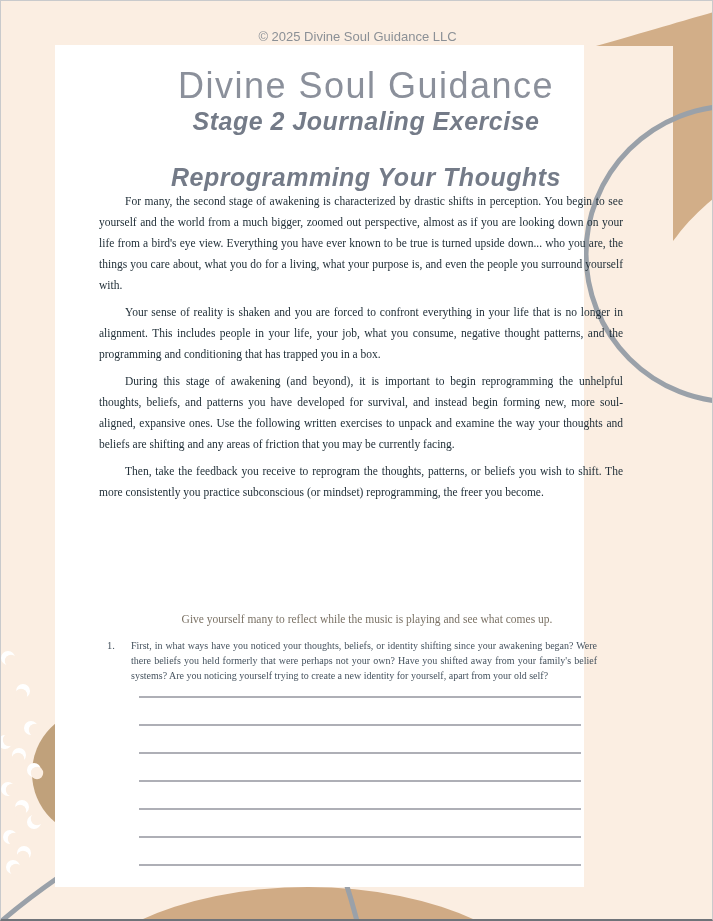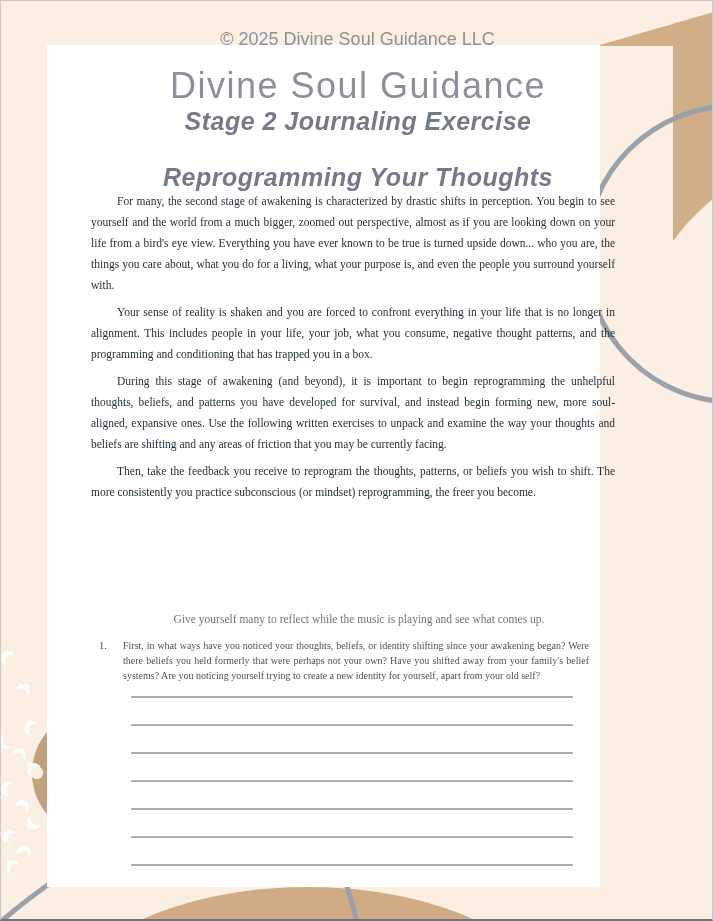--- a/index.html
+++ b/index.html
@@ -11,26 +11,25 @@
     border:1px solid #c9cacc;
     border-bottom:2px solid #6f7379;
     overflow:hidden;
     font-family:"Liberation Serif", serif;
   }
   .bg-svg{position:absolute;left:0;top:0;width:713px;height:921px;}
   .copyright{
     position:absolute;top:28px;left:0;width:713px;
     text-align:center;
     font-family:"Liberation Sans", sans-serif;
-    font-size:18px;color:#8b9096;
+    font-size:13px;color:#8b9096;
   }
   .card{
-    position:absolute;left:46px;top:44px;width:529px;height:842px;
+    position:absolute;left:54px;top:44px;width:529px;height:842px;
     background:#ffffff;
-    padding-left:24px;
   }
   .brand-title{
     position:absolute;top:20px;left:0;width:622px;margin:0;
     text-align:center;
     font-family:"Liberation Sans", sans-serif;
     font-weight:300;
     font-size:36px;letter-spacing:1.5px;
     color:#8b909b;
   }
   .script-line{

